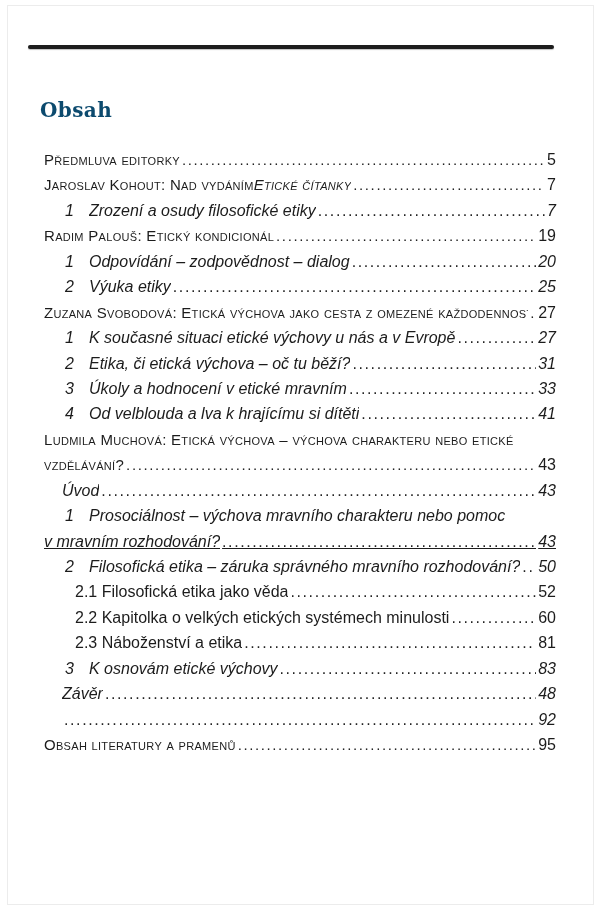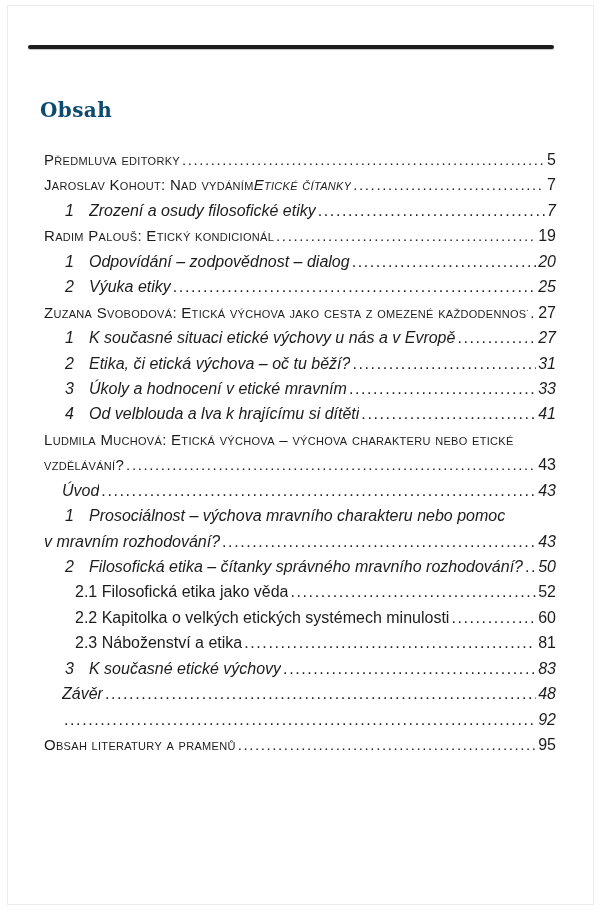--- a/index.html
+++ b/index.html
@@ -29,21 +29,21 @@
     font-size:16px;white-space:nowrap;
   }
   .row.caps{font-size:15px;}
   .caps .t{font-variant:small-caps;letter-spacing:0.3px;}
   .italic .t,.italic .num,.italic .pg{font-style:italic;}
   .t{flex:0 1 auto;min-width:0;overflow:hidden;}
   .t.em{font-style:italic;}
   .num{flex:none;width:24px;margin-left:21px;font-size:16px;}
   .i-sect{padding-left:18px;}
   .i-sub{padding-left:31px;}
-  .i-cont{padding-left:0;}
+  .i-cont{padding-left:0;text-decoration:underline;}
   .dots{
     flex:1 1 0;min-width:6px;overflow:hidden;
     letter-spacing:1.6px;margin-left:2px;color:#222;
   }
   .dots::after{
     content:"..................................................................................................................................................................";
   }
   .pg{flex:none;text-align:right;font-size:16px;padding-left:2px;}
 </style>
 </head>
@@ -133,42 +133,42 @@
       <span class="num">1</span>
       <span class="t">Prosociálnost – výchova mravního charakteru nebo pomoc</span>
     </div>
     <div class="row italic i-cont">
       <span class="t">v mravním rozhodování? </span>
       <span class="dots"></span>
       <span class="pg">43</span>
     </div>
     <div class="row italic i-num">
       <span class="num">2</span>
-      <span class="t">Filosofická etika – čítanky správného mravního rozhodování?</span>
+      <span class="t">Filosofická etika – záruka správného mravního rozhodování?</span>
       <span class="dots"></span>
       <span class="pg">50</span>
     </div>
     <div class="row i-sub">
       <span class="t">2.1 Filosofická etika jako věda </span>
       <span class="dots"></span>
       <span class="pg">52</span>
     </div>
     <div class="row i-sub">
       <span class="t">2.2 Kapitolka o velkých etických systémech minulosti</span>
       <span class="dots"></span>
       <span class="pg">60</span>
     </div>
     <div class="row i-sub">
       <span class="t">2.3 Náboženství a etika</span>
       <span class="dots"></span>
       <span class="pg">81</span>
     </div>
     <div class="row italic i-num">
       <span class="num">3</span>
-      <span class="t">K současné etické výchovy </span>
+      <span class="t">K osnovám etické výchovy </span>
       <span class="dots"></span>
       <span class="pg">83</span>
     </div>
     <div class="row italic i-sect">
       <span class="t">Závěr</span>
       <span class="dots"></span>
       <span class="pg">48</span>
     </div>
     <div class="row italic i-sect">
       <span class="dots"></span>

